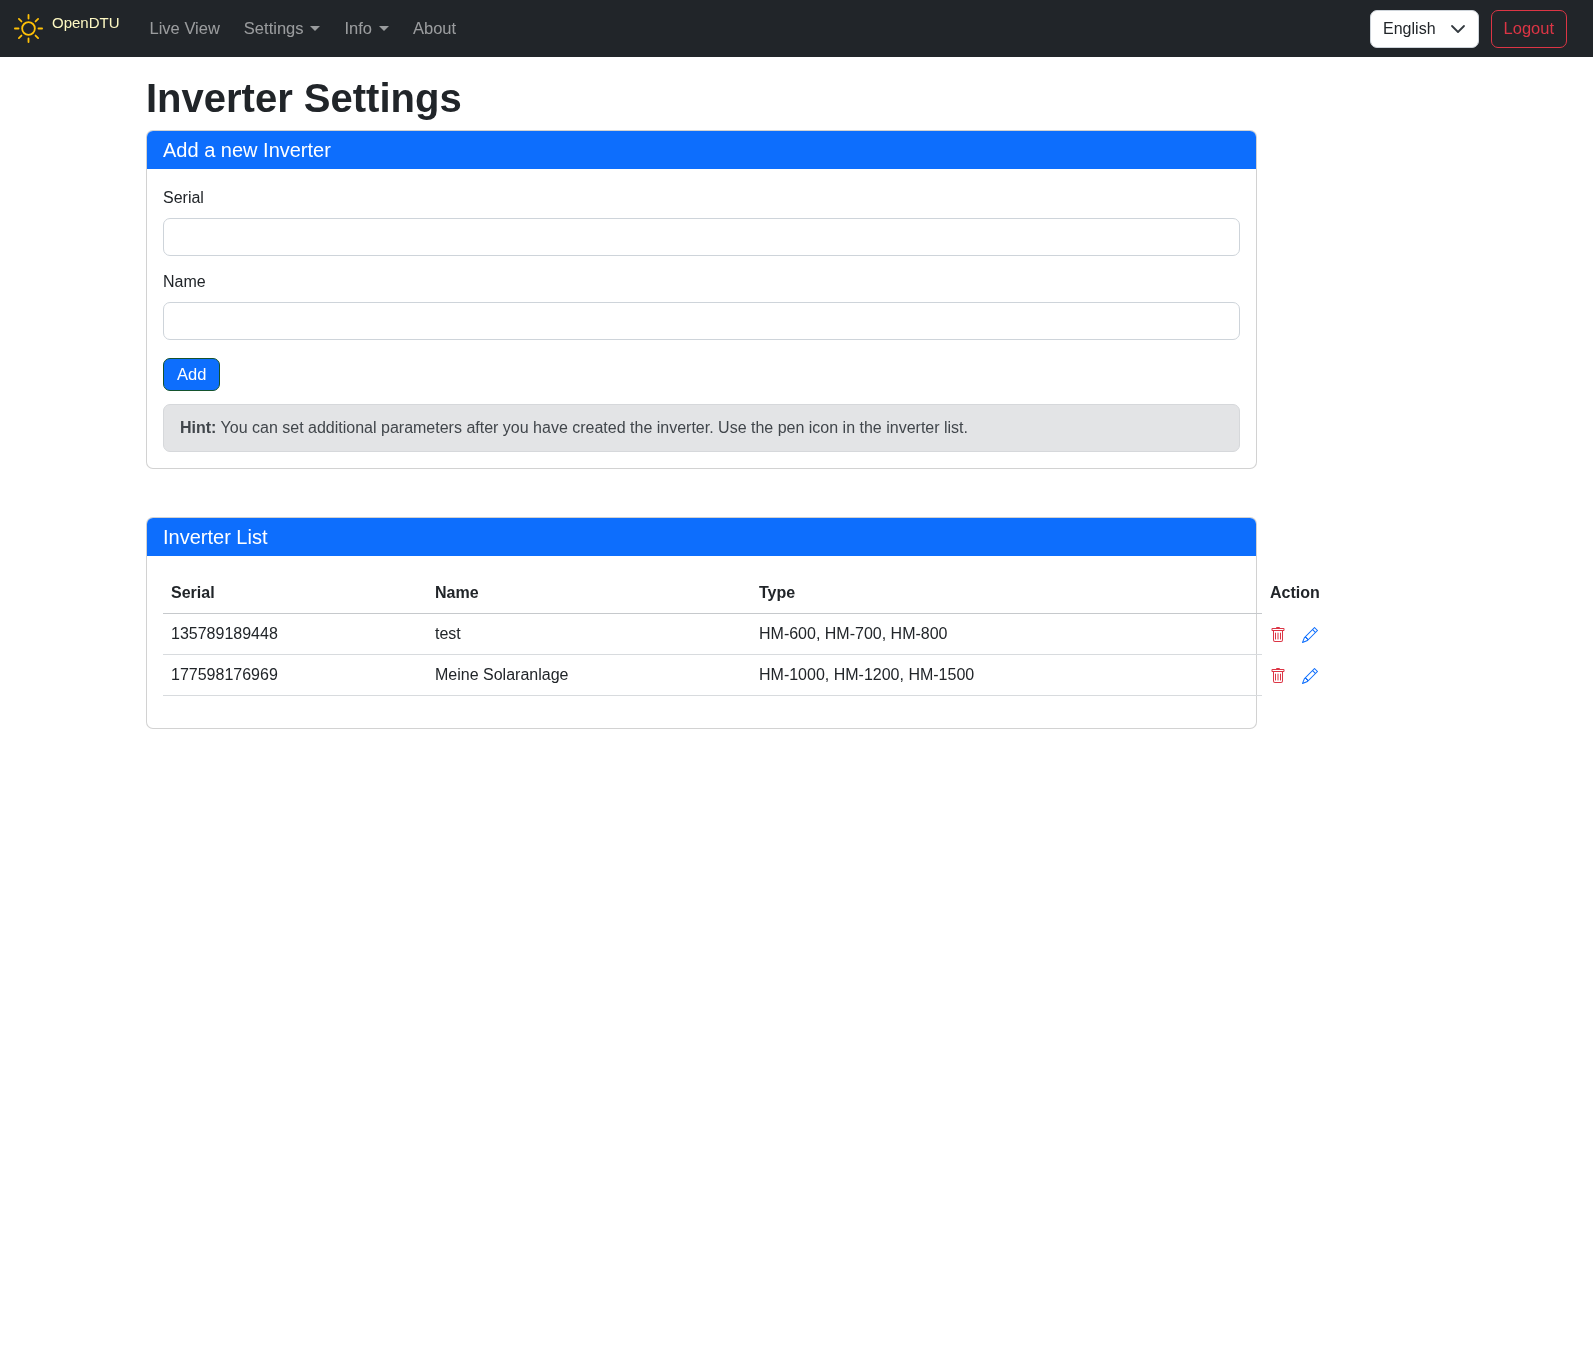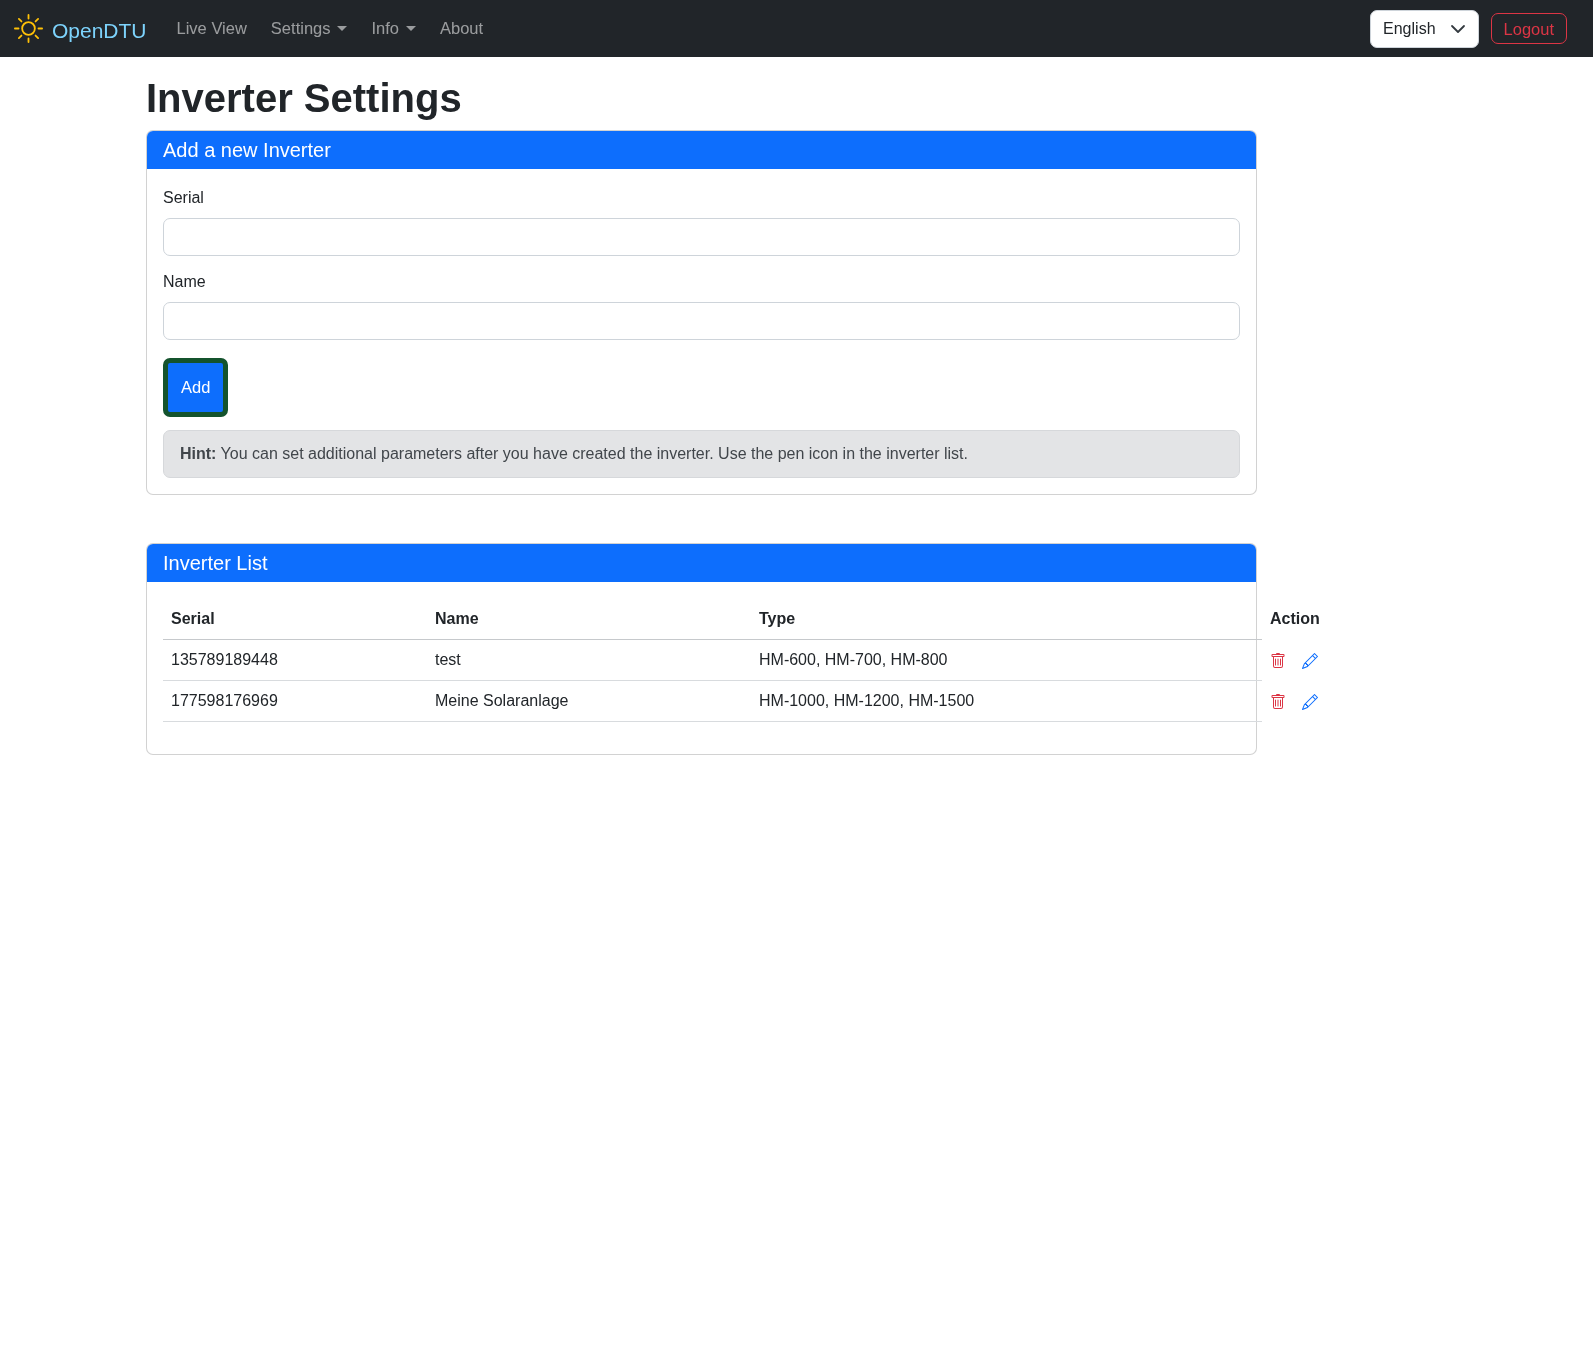--- a/index.html
+++ b/index.html
@@ -15,24 +15,24 @@
   
   .navbar {
     height: 57px;
     background: #212529;
     display: flex;
     align-items: center;
     padding: 0 14px;
   }
   .navbar-brand {
     display: flex;
-    align-items: flex-end;
+    align-items: flex-start;
     gap: 9px;
-    color: #7dd3fc;
-    font-size: 21px;
+    color: #fef9c3;
+    font-size: 15px;
     font-weight: 500;
     text-decoration: none;
     margin-right: 18px;
     cursor: pointer;
   }
   .navbar-brand svg { display: block; }
   .nav-links { display: flex; align-items: center; }
   .nav-link {
     color: rgba(255,255,255,0.55);
     text-decoration: none;
@@ -65,21 +65,21 @@
     padding: 6px 12px;
     font-size: 16px;
     cursor: pointer;
   }
   .lang-select svg { display: block; }
   .logout-btn {
     background: transparent;
     border: 1px solid #dc3545;
     color: #dc3545;
     border-radius: 7px;
-    height: 31px;
+    height: 38px;
     padding: 6px 12px;
     font-size: 16.5px;
     font-family: inherit;
     cursor: pointer;
   }
 
   
   .main {
     width: 1111px;
     margin-left: 146px;
@@ -121,25 +121,25 @@
     font-family: inherit;
     color: #212529;
     border: 1px solid #ced4da;
     border-radius: 7px;
     background: #ffffff;
     outline: none;
   }
   .form-control { margin-bottom: 14px; }
   .btn-primary {
     background: #0d6efd;
-    border: 5px solid #14532d;
+    border: 1px solid #14532d;
     color: #ffffff;
     font-size: 16.5px;
     font-family: inherit;
-    padding: 15px 13px;
+    padding: 6px 13px;
     border-radius: 7px;
     margin-top: 4px;
     cursor: pointer;
   }
   .alert-hint {
     margin-top: 13px;
     background: #e3e4e6;
     border: 1px solid #d6d8db;
     color: #41464b;
     border-radius: 7px;

